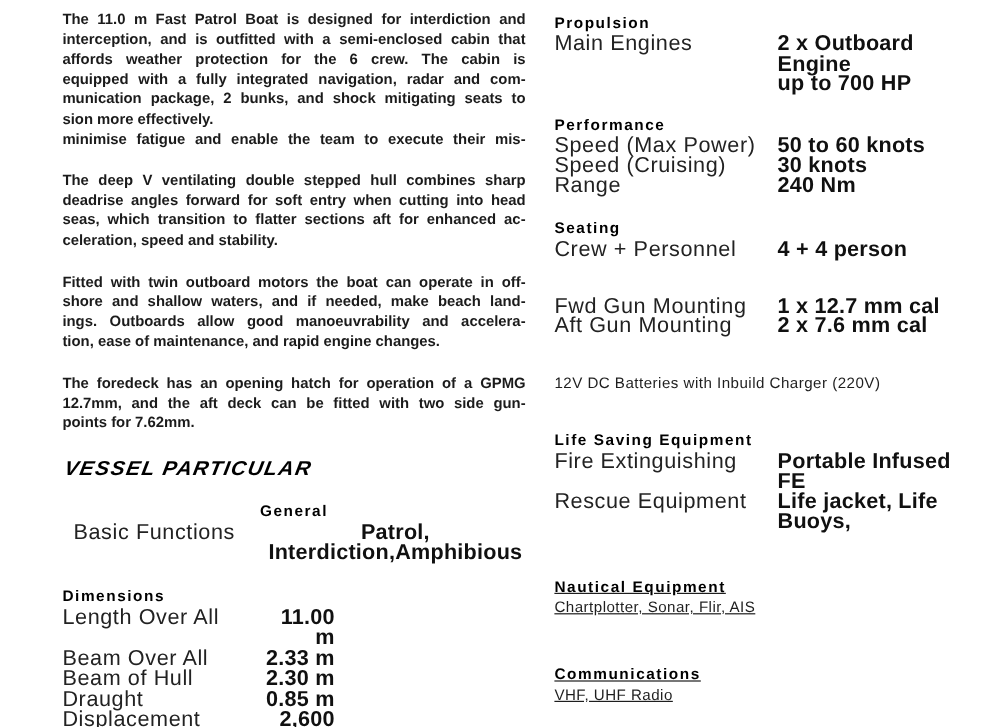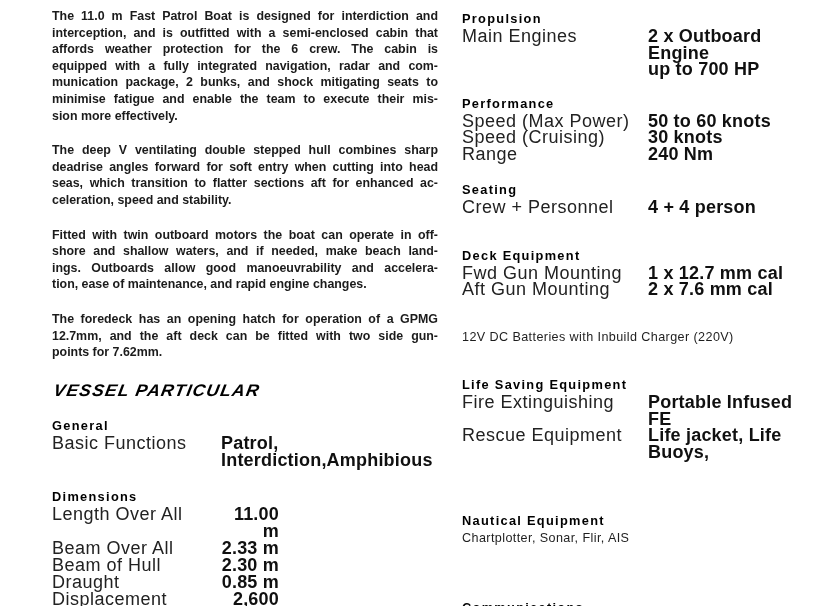--- a/index.html
+++ b/index.html
@@ -28,38 +28,38 @@
   .spec-row{display:flex;align-items:flex-start;font-size:18px;line-height:17px;gap:16px;}
   .right-col .spec-row{line-height:16.5px;}
   .spec-label{font-weight:400;letter-spacing:0.5px;color:#222;flex-shrink:0;}
   .left-col .spec-label{width:153px;}
   .right-col .spec-label{width:170px;}
   .spec-value{font-weight:700;color:#101010;letter-spacing:0.2px;}
   .spec-value.num{width:58px;text-align:right;}
   .sec-text{font-size:12.6px;line-height:16.5px;font-weight:400;letter-spacing:0.4px;color:#1e1e1e;}
 
   
-  .mt17{margin-top:17px;} .mt19{margin-top:19px;} .mt31{margin-top:31px;} .mt34{margin-top:52px;}
-  .mb19{margin-bottom:19px;}
+  .mt17{margin-top:17px;} .mt19{margin-top:19px;} .mt31{margin-top:31px;} .mt34{margin-top:38px;text-decoration:underline;}
+  .mb19{margin-bottom:19px;text-align:center;}
 </style>
 </head>
 <body>
 
 <div class="page">
 
   <div class="left-col">
 
     <div class="para">
       <div class="jline">The 11.0 m Fast Patrol Boat is designed for interdiction and</div>
       <div class="jline">interception, and is outfitted with a semi-enclosed cabin that</div>
       <div class="jline">affords weather protection for the 6 crew. The cabin is</div>
       <div class="jline">equipped with a fully integrated navigation, radar and com-</div>
       <div class="jline">munication package, 2 bunks, and shock mitigating seats to</div>
+      <div class="jline last">sion more effectively.</div>
       <div class="jline">minimise fatigue and enable the team to execute their mis-</div>
-      <div class="jline last">sion more effectively.</div>
     </div>
 
     <div class="para">
       <div class="jline">The deep V ventilating double stepped hull combines sharp</div>
       <div class="jline">deadrise angles forward for soft entry when cutting into head</div>
       <div class="jline">seas, which transition to flatter sections aft for enhanced ac-</div>
       <div class="jline last">celeration, speed and stability.</div>
     </div>
 
     <div class="para">
@@ -146,21 +146,20 @@
 
     <section class="spec-section mt19">
       <div class="sec-title">Seating</div>
       <div class="spec-row">
         <span class="spec-label">Crew + Personnel</span>
         <span class="spec-value">4 + 4 person</span>
       </div>
     </section>
 
     <section class="spec-section mt31">
-      <div class="sec-title">Deck Equipment</div>
       <div class="spec-row">
         <span class="spec-label">Fwd Gun Mounting</span>
         <span class="spec-value">1 x 12.7 mm cal</span>
       </div>
       <div class="spec-row">
         <span class="spec-label">Aft Gun Mounting</span>
         <span class="spec-value">2 x 7.6 mm cal</span>
       </div>
     </section>
 

